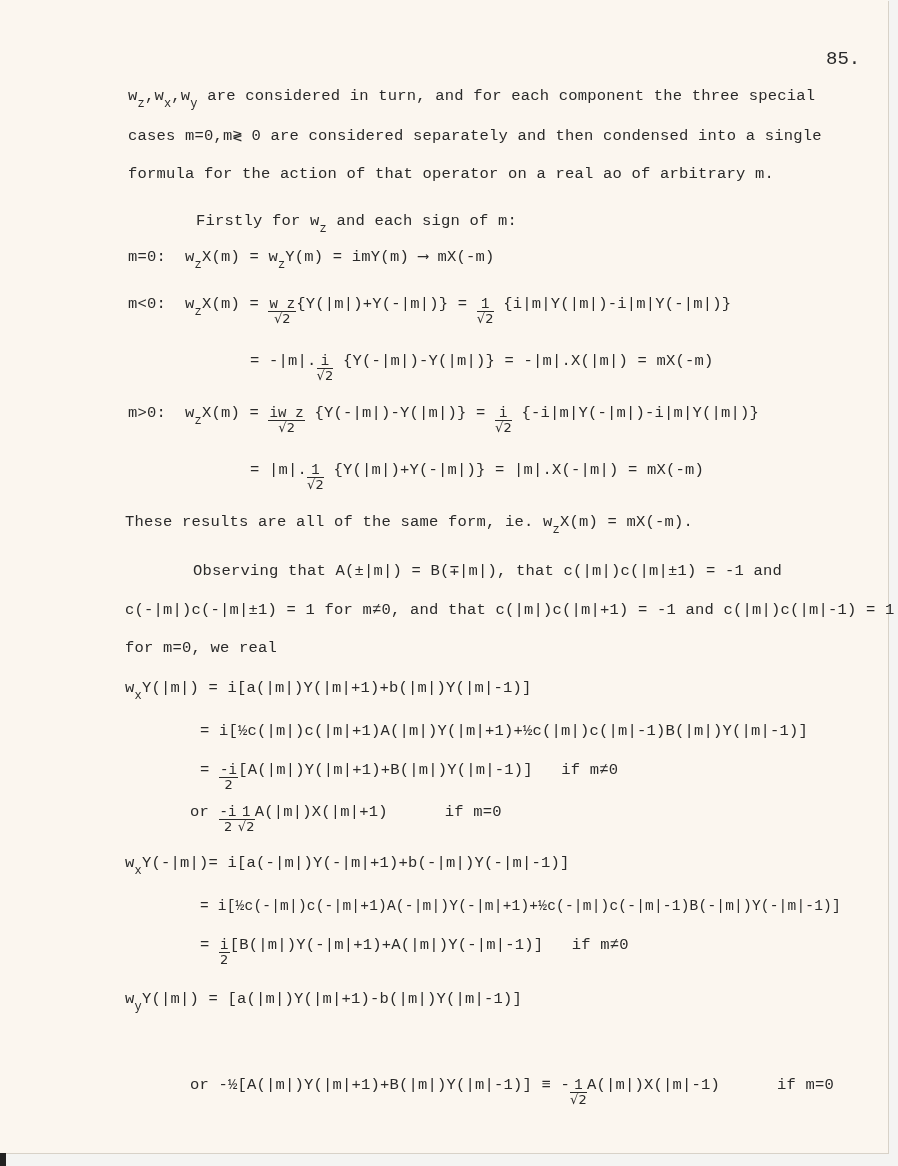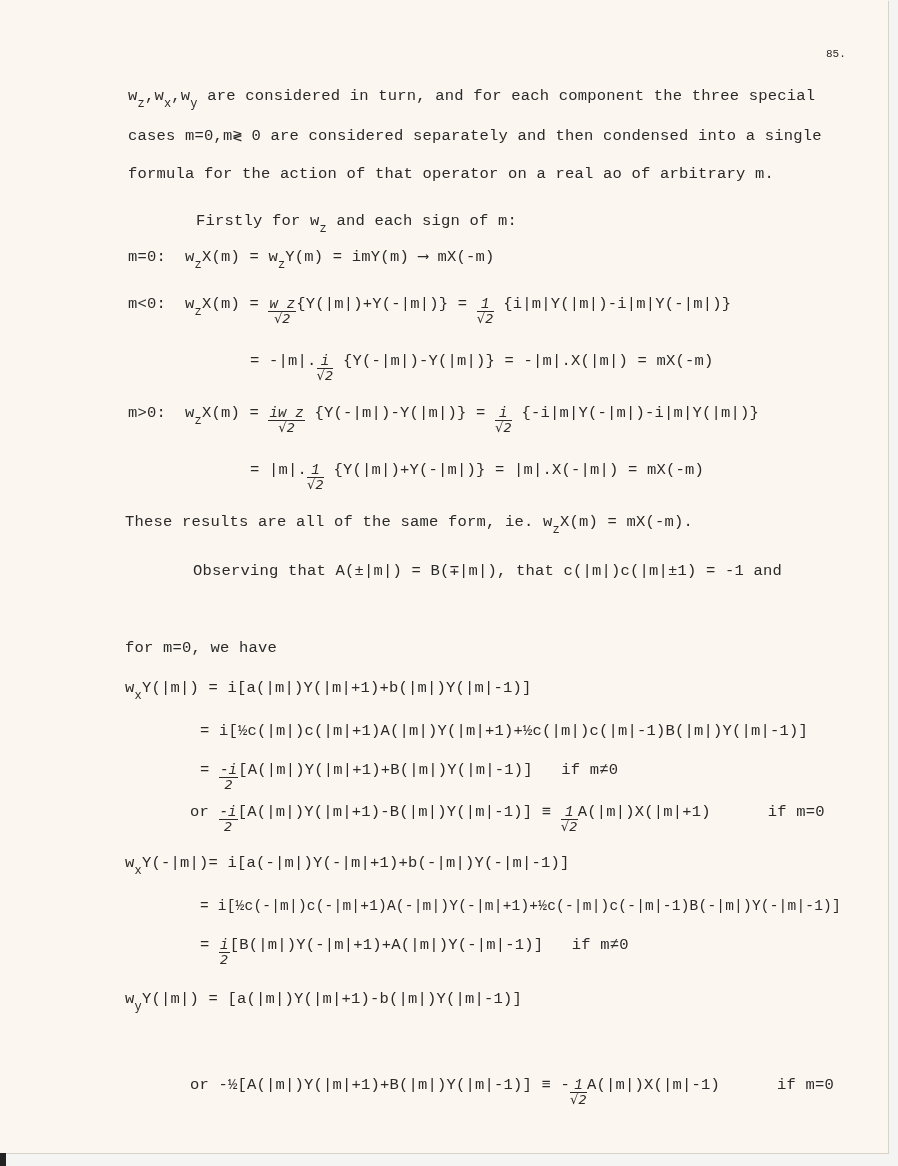--- a/index.html
+++ b/index.html
@@ -15,24 +15,24 @@
     box-shadow: 1px 1px 0 #d8d2c8;
   }
   .bottom-edge {
     position: absolute; left: 0; top: 1153px; width: 6px; height: 13px; background: #222;
   }
   .line {
     position: absolute; white-space: pre; font-size: 15.5px; line-height: 20px;
     letter-spacing: 0.2px;
   }
   .sub { font-size: 12px; position: relative; top: 7px; }
-  .frac { display: inline-block; vertical-align: middle; text-align: center; position: relative; top: 8px; font-size: 14px; line-height: 14px; font-style: italic; }
+  .frac { display: inline-block; vertical-align: middle; text-align: center; position: relative; top: 8px; font-size: 14px; line-height: 14px; }
   .frac .num { display: block; border-bottom: 1px solid #2a2a2a; padding: 0 1px; }
   .frac .den { display: block; font-family: "DejaVu Sans", sans-serif; font-size: 13px; }
-  .page-number { position: absolute; left: 826px; top: 48px; font-size: 11px; }
+  .page-number { position: absolute; left: 826px; top: 48px; font-size: 19px; }
 </style>
 </head>
 <body>
 
 <div class="paper">
 
   <div class="page-number">85.</div>
 
   <div class="line" style="left:128px;top:86px"><span>w</span><span class="sub">z</span><span>,w</span><span class="sub">x</span><span>,w</span><span class="sub">y</span><span> are considered in turn, and for each component the three special</span></div>
   <div class="line" style="left:128px;top:126px">cases m=0,m≷ 0 are considered separately and then condensed into a single</div>
@@ -46,26 +46,27 @@
 
   <div class="line" style="left:250px;top:346px"><span>= -|m|.</span><span class="frac"><span class="num">i</span><span class="den">√2</span></span> <span>{Y(-|m|)-Y(|m|)} = -|m|.X(|m|) = mX(-m)</span></div>
 
   <div class="line" style="left:128px;top:398px"><span>m&gt;0:</span>  w<span class="sub">z</span><span>X(m) = </span><span class="frac"><span class="num">iw z</span><span class="den">√2</span></span> <span>{Y(-|m|)-Y(|m|)} = </span><span class="frac"><span class="num">i</span><span class="den">√2</span></span> <span>{-i|m|Y(-|m|)-i|m|Y(|m|)}</span></div>
 
   <div class="line" style="left:250px;top:455px"><span>= |m|.</span><span class="frac"><span class="num">1</span><span class="den">√2</span></span> <span>{Y(|m|)+Y(-|m|)} = |m|.X(-|m|) = mX(-m)</span></div>
 
   <div class="line" style="left:125px;top:512px"><span>These results are all of the same form, ie. w</span><span class="sub">z</span><span>X(m) = mX(-m).</span></div>
 
   <div class="line" style="left:193px;top:561px">Observing that A(±|m|) = B(∓|m|), that c(|m|)c(|m|±1) = -1 and</div>
-  <div class="line" style="left:125px;top:638px">for m=0, we have</div>
+  <div class="line" style="left:125px;top:600px">c(-|m|)c(-|m|±1) = 1 for m≠0, and that c(|m|)c(|m|+1) = -1 and c(|m|)c(|m|-1) = 1</div>
+  <div class="line" style="left:125px;top:638px">for m=0, we real</div>
 
   <div class="line" style="left:125px;top:678px"><span>w</span><span class="sub">x</span><span>Y(|m|) = i[a(|m|)Y(|m|+1)+b(|m|)Y(|m|-1)]</span></div>
   <div class="line" style="left:200px;top:721px">= i[½c(|m|)c(|m|+1)A(|m|)Y(|m|+1)+½c(|m|)c(|m|-1)B(|m|)Y(|m|-1)]</div>
   <div class="line" style="left:200px;top:755px"><span>= </span><span class="frac"><span class="num">-i</span><span class="den">2</span></span><span>[A(|m|)Y(|m|+1)+B(|m|)Y(|m|-1)]</span>   <span>if m≠0</span></div>
-  <div class="line" style="left:190px;top:797px"><span>or </span><span class="frac"><span class="num">-i</span><span class="den">2</span></span><span>[A(|m|)Y(|m|+1)-B(|m|)Y(|m|-1)] ≡ </span><span class="frac"><span class="num">1</span><span class="den">√2</span></span><span>A(|m|)X(|m|+1)</span>      <span>if m=0</span></div>
+  <div class="line" style="left:190px;top:797px"><span>or </span><span class="frac"><span class="num">-i</span><span class="den">2</span></span><span class="frac"><span class="num">1</span><span class="den">√2</span></span><span>A(|m|)X(|m|+1)</span>      <span>if m=0</span></div>
 
   <div class="line" style="left:125px;top:853px"><span>w</span><span class="sub">x</span><span>Y(-|m|)= i[a(-|m|)Y(-|m|+1)+b(-|m|)Y(-|m|-1)]</span></div>
   <div class="line" style="left:200px;top:896px; font-size:14.5px">= i[½c(-|m|)c(-|m|+1)A(-|m|)Y(-|m|+1)+½c(-|m|)c(-|m|-1)B(-|m|)Y(-|m|-1)]</div>
   <div class="line" style="left:200px;top:930px"><span>= </span><span class="frac"><span class="num">i</span><span class="den">2</span></span><span>[B(|m|)Y(-|m|+1)+A(|m|)Y(-|m|-1)]</span>   <span>if m≠0</span></div>
 
   <div class="line" style="left:125px;top:989px"><span>w</span><span class="sub">y</span><span>Y(|m|) = [a(|m|)Y(|m|+1)-b(|m|)Y(|m|-1)]</span></div>
   <div class="line" style="left:190px;top:1070px"><span>or -½[A(|m|)Y(|m|+1)+B(|m|)Y(|m|-1)] ≡ -</span><span class="frac"><span class="num">1</span><span class="den">√2</span></span><span>A(|m|)X(|m|-1)</span>      <span>if m=0</span></div>
 
 </div>
 <div class="bottom-edge"></div>

